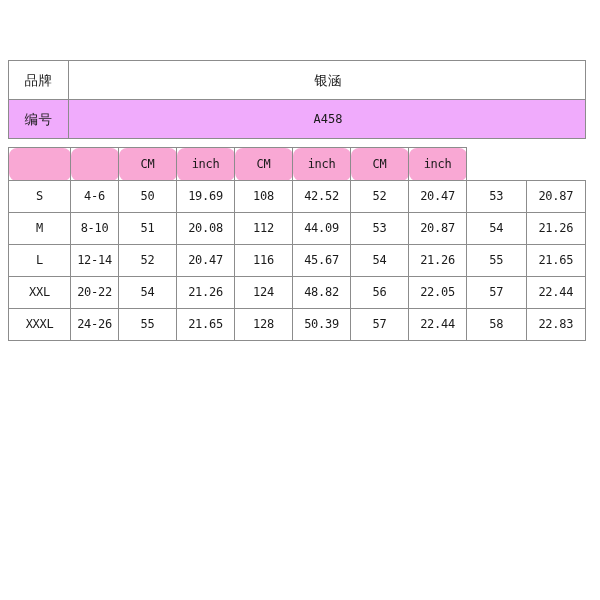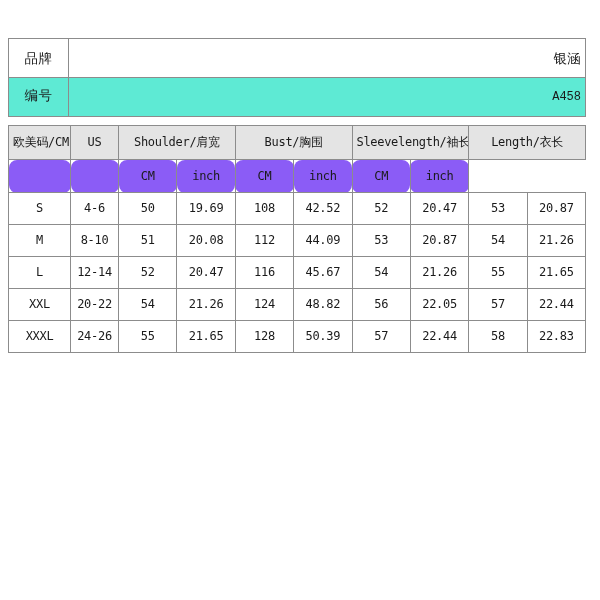--- a/index.html
+++ b/index.html
@@ -12,21 +12,21 @@
     height: 600px;
     font-family: "DejaVu Sans", "Liberation Sans", sans-serif;
     color: #1a1a1a;
     overflow: hidden;
   }
   .page {
     position: relative;
     width: 600px;
     height: 432px;
     box-sizing: border-box;
-    padding: 38px 14px 0 8px;
+    padding: 60px 14px 0 8px;
   }
 
   
   table {
     border-collapse: collapse;
     table-layout: fixed;
     width: 578px;
     background: #ffffff;
   }
   td, th {
@@ -39,34 +39,33 @@
     overflow: hidden;
   }
 
   
   .spec-table td {
     height: 38px;
     font-size: 13.5px;
     line-height: 38px;
   }
   .spec-table tr.shaded td {
-    background: #5eead4;
-    font-family: Liberation Mono, monospace;
+    background: #f0abfc;
   }
   .spec-label {
     width: 60px;
     text-align: center;
     letter-spacing: 0.5px;
   }
   .spec-label.tight {
     letter-spacing: -0.5px;
     font-size: 12.5px;
   }
   .spec-value {
-    text-align: right;
+    text-align: center;
     padding-left: 6px;
     letter-spacing: 0.3px;
   }
   .spec-value.mono {
     font-family: "DejaVu Sans Mono", "Liberation Mono", monospace;
     font-size: 12px;
     letter-spacing: 0;
   }
 
   
@@ -78,21 +77,21 @@
     font-size: 12px;
     font-family: "DejaVu Sans Mono", "Liberation Mono", monospace;
     letter-spacing: -0.3px;
   }
   .size-table tr.head-top td {
     background: #e4e4e4;
     height: 33px;
     line-height: 33px;
   }
   .size-table tr.head-sub td {
-    background: #8b5cf6;
+    background: #f9a8d4;
     height: 32px;
     line-height: 32px;
     border-radius: 8px;
   }
   .size-table tr.data-row td {
     background: #ffffff;
     height: 31px;
     line-height: 31px;
   }
   .cn-head {
@@ -118,28 +117,20 @@
         <tr class="shaded">
           <td class="spec-label">编号</td>
           <td class="spec-value mono">A458</td>
         </tr>
       </tbody>
   </table>
 
   <div class="size-wrap">
     <table class="size-table">
       <tbody>
-          <tr class="head-top">
-            <td class="cn-head col-eu">欧美码/CM</td>
-            <td class="cn-head col-us">US</td>
-            <td class="cn-head" colspan="2">Shoulder/肩宽</td>
-            <td class="cn-head" colspan="2">Bust/胸围</td>
-            <td class="cn-head" colspan="2">Sleevelength/袖长</td>
-            <td class="cn-head" colspan="2">Length/衣长</td>
-          </tr>
           <tr class="head-sub">
             <td class="col-eu"></td>
             <td class="col-us"></td>
             <td class="col-unit">CM</td>
             <td class="col-unit">inch</td>
             <td class="col-unit">CM</td>
             <td class="col-unit">inch</td>
             <td class="col-unit">CM</td>
             <td class="col-unit">inch</td>
           </tr>

